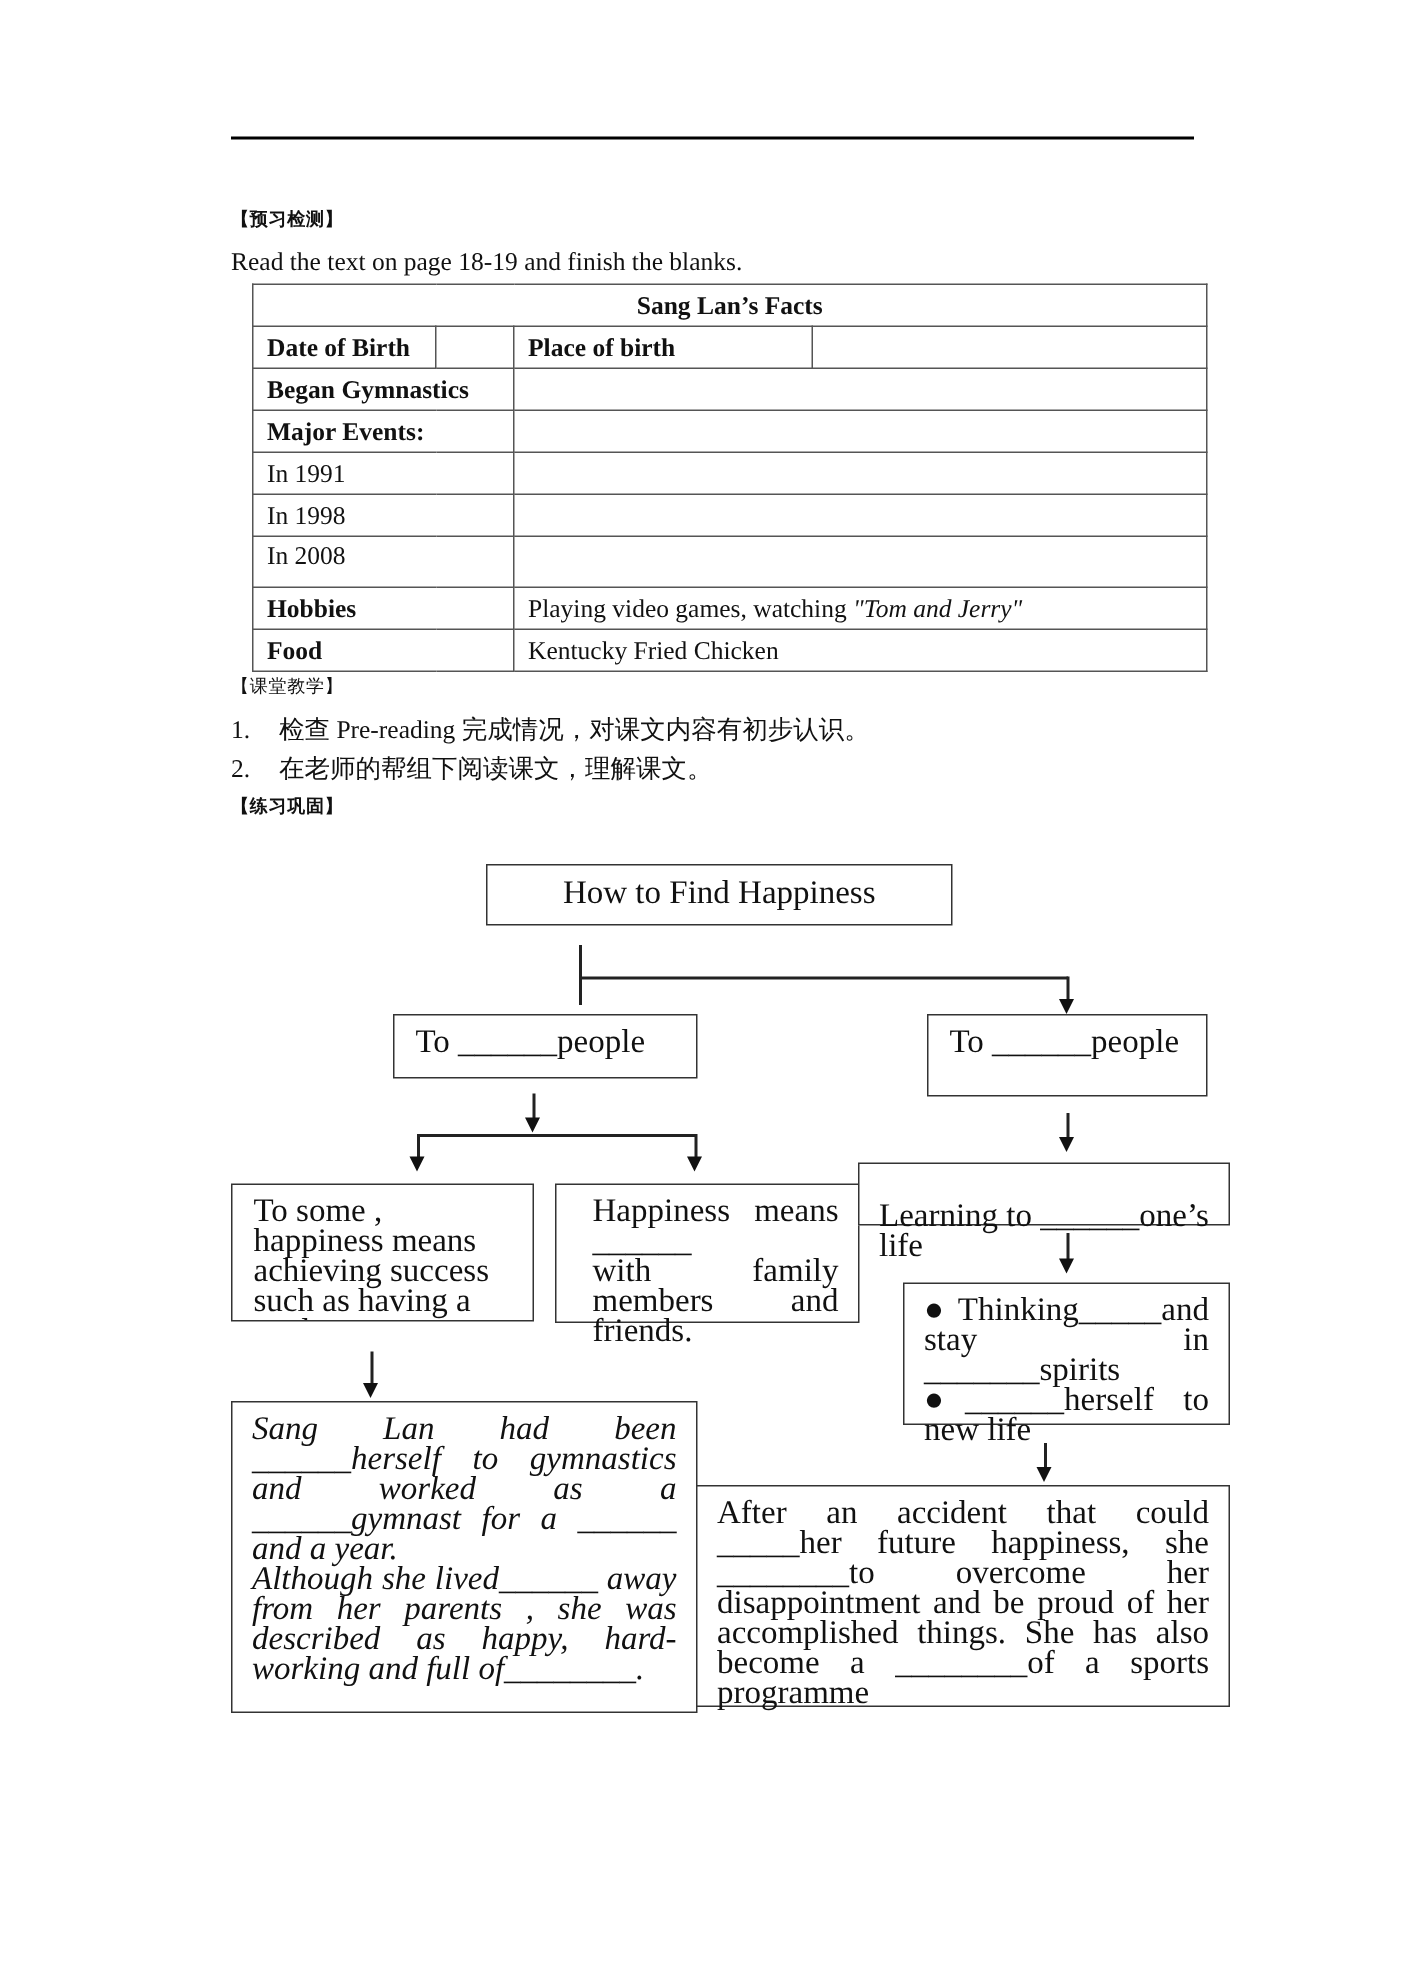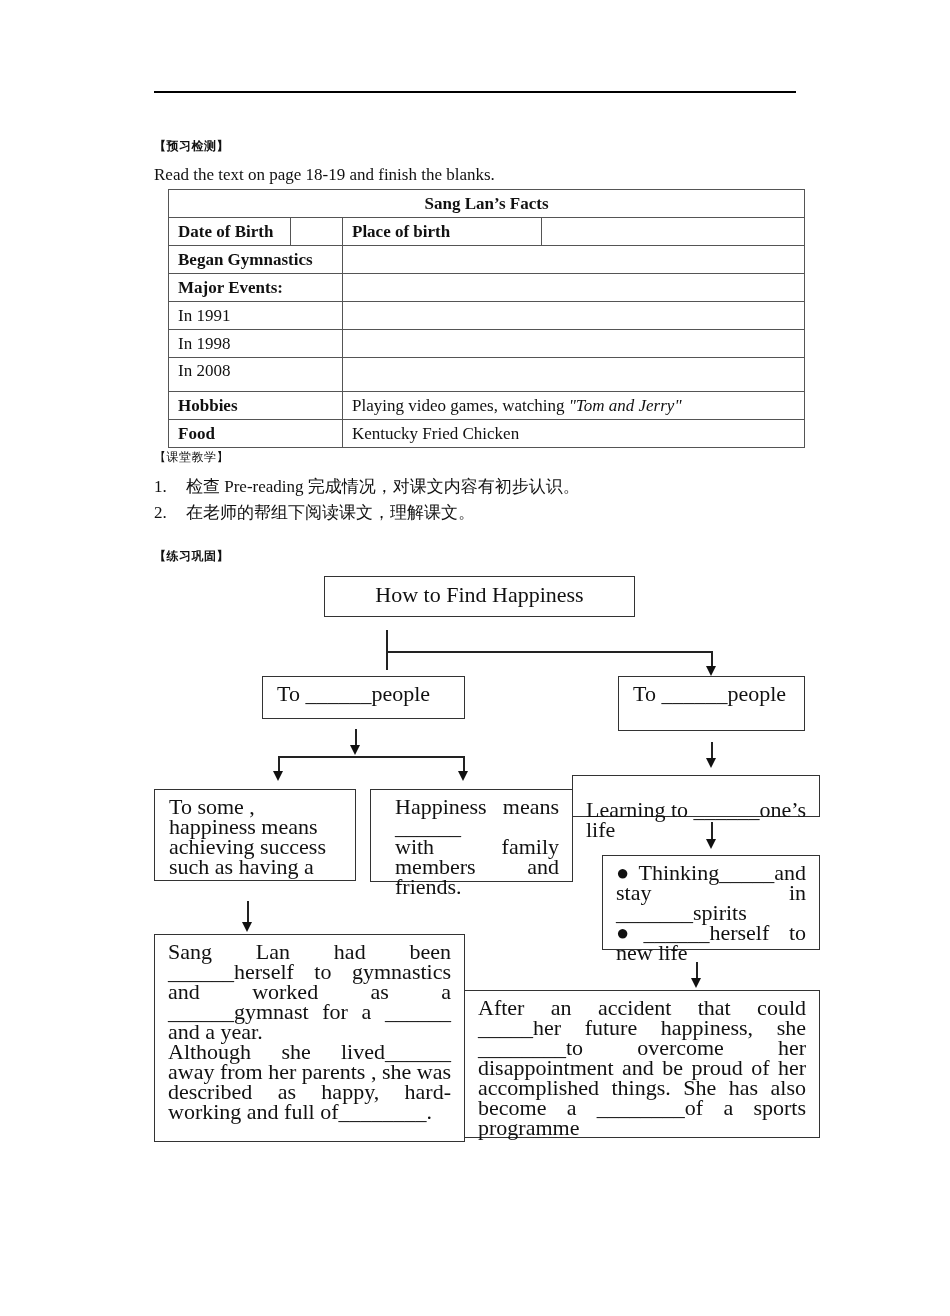--- a/index.html
+++ b/index.html
@@ -75,21 +75,21 @@
   </table>
 
 <div class="abs heading normal" style="left:154px; top:449px;">【课堂教学】</div>
 <div class="abs list-item" style="left:154px; top:475px;">
   <span class="list-num">1.</span><span>检查 Pre-reading 完成情况，对课文内容有初步认识。</span>
 </div>
 <div class="abs list-item" style="left:154px; top:501px;">
   <span class="list-num">2.</span><span>在老师的帮组下阅读课文，理解课文。</span>
 </div>
 
-<div class="abs heading" style="left:154px; top:529px;margin-top:19px;">【练习巩固】</div>
+<div class="abs heading" style="left:154px; top:529px;">【练习巩固】</div>
 
 <div>
 
   <div class="box" style="left:324px; top:576px; width:311px; height:41px; text-align:center; padding-top:8px;">How to Find Happiness</div>
 
   <div class="line" style="left:386px; top:630px; width:1.5px; height:40px;"></div>
   <div class="line" style="left:386px; top:651px; width:326px; height:1.5px;"></div>
   <div class="line" style="left:711px; top:651px; width:1.5px; height:16px;"></div>
   <div class="arrow" style="left:706px; top:666px;"></div>
 
@@ -119,21 +119,21 @@
   <div class="arrow" style="left:706px; top:839px;"></div>
 
   <div class="box just" style="left:602px; top:855px; width:218px; height:95px; padding:7px 13px 0 13px;">
     <div>●Thinking_____and stay in _______spirits</div>
     <div>●______herself to new life</div>
   </div>
 
   <div class="line" style="left:247px; top:901px; width:1.5px; height:22px;"></div>
   <div class="arrow" style="left:242px; top:922px;"></div>
 
-  <div class="box just" style="left:154px; top:934px; width:311px; height:208px; padding:7px 13px 0 13px;">
+  <div class="box just" style="left:154px; top:934px; width:311px; height:208px; padding:7px 13px 0 13px;font-style:italic;">
     <div>Sang Lan had been ______herself to gymnastics and worked as a ______gymnast for a ______ and a year.</div>
     <div>Although she lived______ away from her parents , she was described as happy, hard-working and full of________.</div>
   </div>
 
   <div class="line" style="left:696px; top:962px; width:1.5px; height:17px;"></div>
   <div class="arrow" style="left:691px; top:978px;"></div>
 
   <div class="box just" style="left:464px; top:990px; width:356px; height:148px; padding:7px 13px 0 13px;">After an accident that could _____her future happiness, she ________to overcome her disappointment and be proud of her accomplished things. She has also become a ________of a sports programme</div>
 </div>
 

